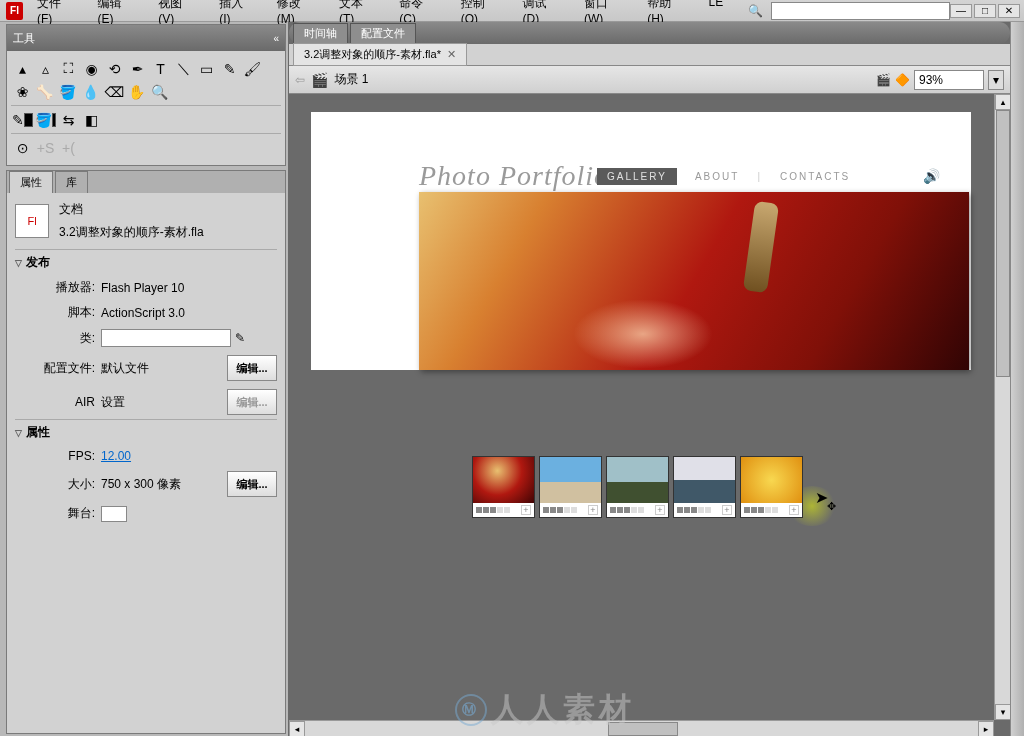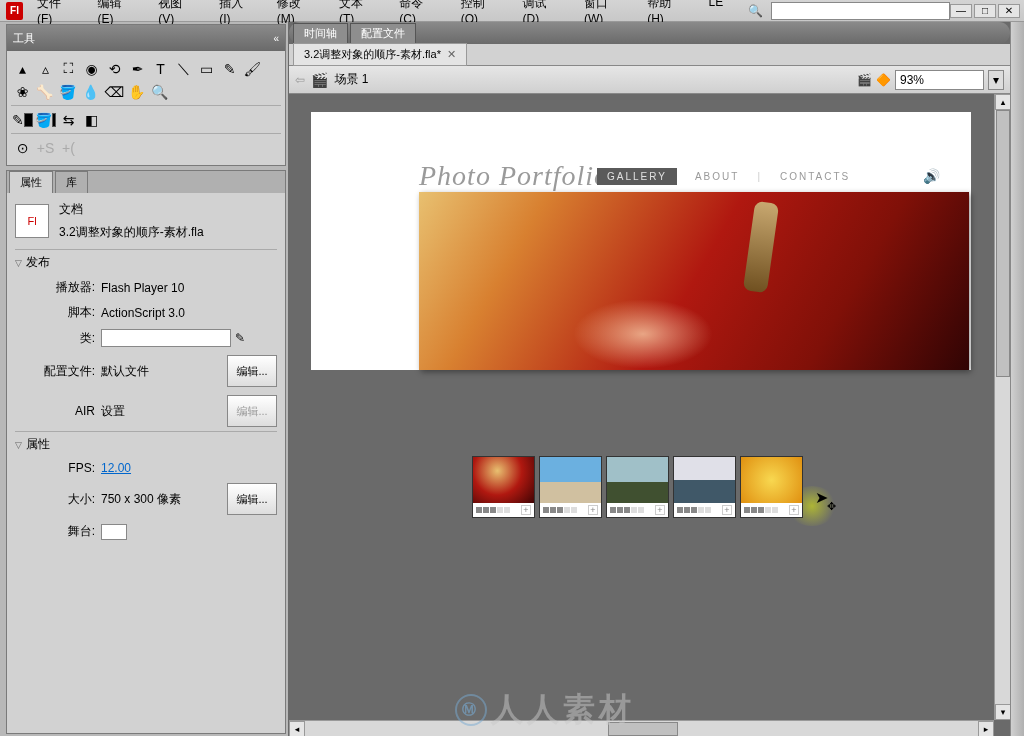--- a/index.html
+++ b/index.html
@@ -28,42 +28,42 @@
 .swatch.black { background: #000; }
 
 .props-panel { background: #d2d2d2; border: 1px solid #7a7a7a; margin: 2px 2px 2px 6px; flex: 1; }
 .tabs { display: flex; background: #b0b0b0; height: 22px; align-items: flex-end; }
 .tab { padding: 3px 10px; background: #d2d2d2; border: 1px solid #7a7a7a; border-bottom: none; margin-left: 2px; font-size: 11px; }
 .tab.inactive { background: #b0b0b0; }
 
 .prop-body { padding: 8px; }
 .doc-row { display: flex; align-items: center; gap: 10px; margin-bottom: 8px; }
 .doc-icon { width: 34px; height: 34px; border: 1px solid #888; background: #fff; display: flex; align-items: center; justify-content: center; font-size: 11px; color: #c00; }
-.section-head { display: flex; align-items: center; padding: 4px 0; border-top: 1px solid #aaa; font-size: 12px; }
+.section-head { display: flex; align-items: center; padding: 4px 0; border-top: 1px solid #aaa; font-size: 12px; font-weight: bold; }
 .section-head:before { content: "▽"; font-size: 9px; margin-right: 4px; color: #666; }
 .prop-row { display: flex; align-items: center; padding: 4px 0 4px 24px; font-size: 12px; }
 .prop-label { width: 56px; text-align: right; margin-right: 6px; }
 .prop-input { width: 130px; height: 18px; border: 1px solid #888; background: #fff; padding: 0 4px; }
-.prop-btn { width: 50px; height: 32px; border: 1px solid #888; background: linear-gradient(#fff,#ddd); font-size: 11px; margin-left: auto; }
+.prop-btn { width: 50px; height: 26px; border: 1px solid #888; background: linear-gradient(#fff,#ddd); font-size: 11px; margin-left: auto; font-weight: bold; }
 .prop-btn.disabled { color: #999; }
 .link-val { color: #0066cc; text-decoration: underline; }
 .pencil-icon { margin-left: 4px; }
 .stage-swatch { width: 26px; height: 16px; border: 1px solid #888; background: #fff; }
 
 .right-col { flex: 1; display: flex; flex-direction: column; background: #6a6a6a; }
 .timeline-tabs { height: 22px; background: linear-gradient(#8a8a8a,#6a6a6a); display: flex; align-items: center; padding: 0 4px; border-radius: 11px; }
 .tl-tab { padding: 2px 10px; background: #8e8e8e; color: #fff; font-size: 11px; border: 1px solid #555; margin-right: 2px; }
 
 .doc-tabs { height: 22px; background: #d2d2d2; display: flex; align-items: center; border-bottom: 1px solid #888; }
 .doc-tab { padding: 3px 10px; background: #e4e4e4; border: 1px solid #999; display: flex; align-items: center; gap: 6px; font-size: 11px; margin-left: 4px; }
 .close-x { font-size: 11px; color: #666; }
 
 .edit-bar { height: 28px; background: linear-gradient(#e6e6e6,#d0d0d0); display: flex; align-items: center; padding: 0 6px; border-bottom: 1px solid #888; gap: 6px; }
 .scene-ico { font-size: 14px; }
-.zoom-combo { width: 89px; height: 20px; border: 1px solid #888; background: #fff; margin-left: auto; padding: 0 4px; display: flex; align-items: center; }
+.zoom-combo { width: 70px; height: 20px; border: 1px solid #888; background: #fff; margin-left: auto; padding: 0 4px; display: flex; align-items: center; }
 .zoom-drop { width: 16px; height: 20px; border: 1px solid #888; background: #ddd; display: flex; align-items: center; justify-content: center; }
 
 .stage-area { flex: 1; background: #6a6a6a; position: relative; overflow: hidden; }
 .canvas { position: absolute; left: 22px; top: 18px; width: 660px; height: 258px; background: #fff; }
 .site-title { font-family: Georgia, serif; font-size: 28px; color: #9a9a9a; font-style: italic; position: absolute; left: 108px; top: 48px; letter-spacing: 1px; }
 .nav-bar { position: absolute; left: 286px; top: 56px; display: flex; gap: 18px; align-items: center; font-size: 10px; letter-spacing: 2px; }
 .nav-gallery { background: #5a5a5a; color: #e0e0e0; padding: 3px 10px; }
 .nav-link { color: #999; }
 .nav-sep { color: #ccc; }
 .sound-icon { color: #bbb; position: absolute; right: 30px; top: 56px; font-size: 14px; }

